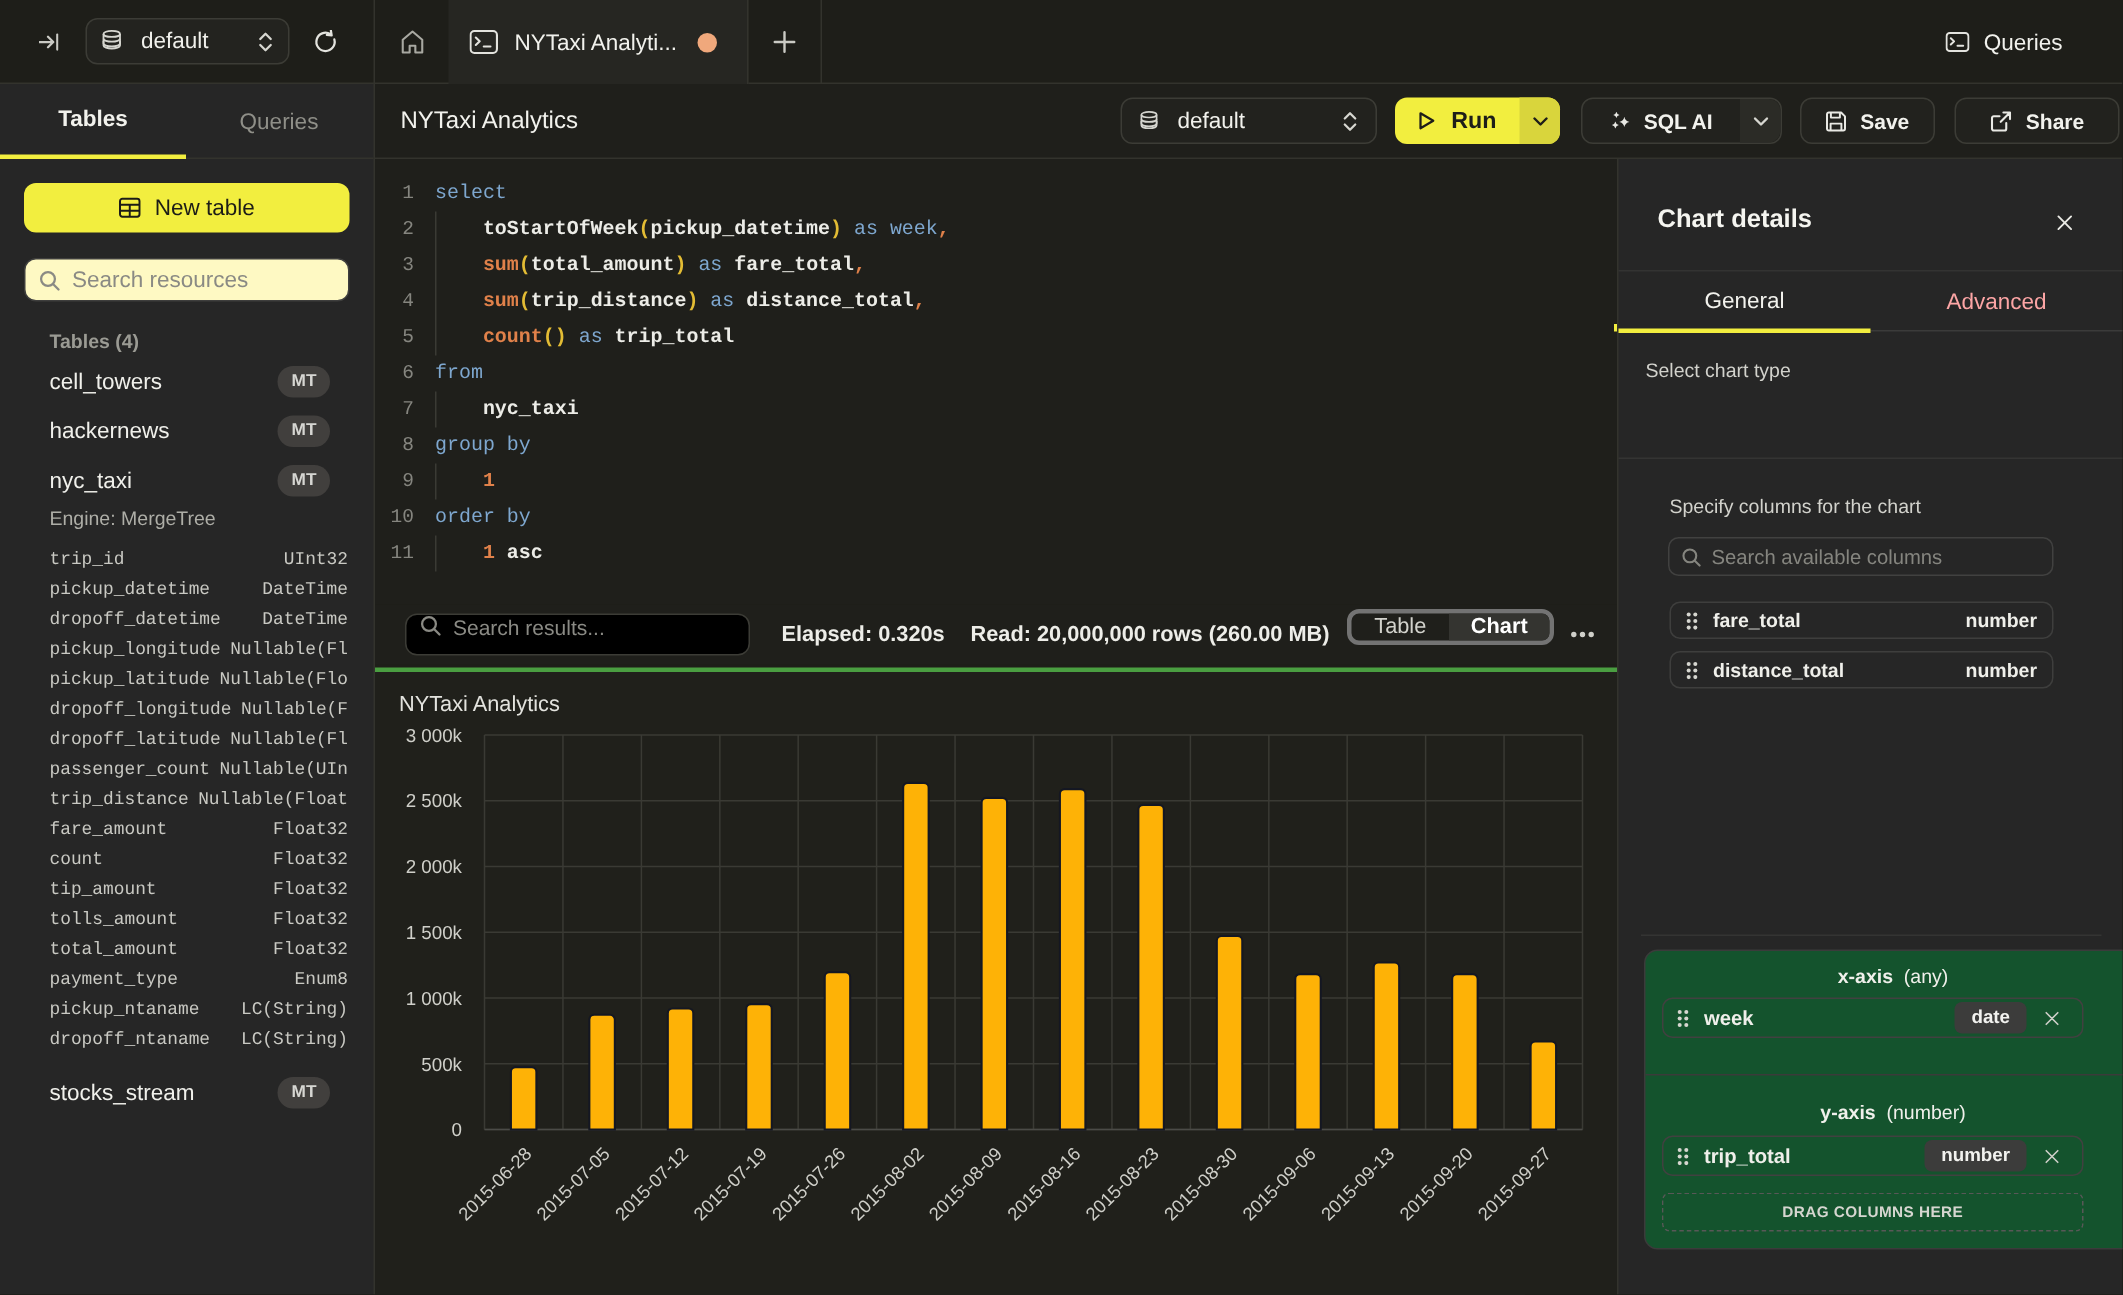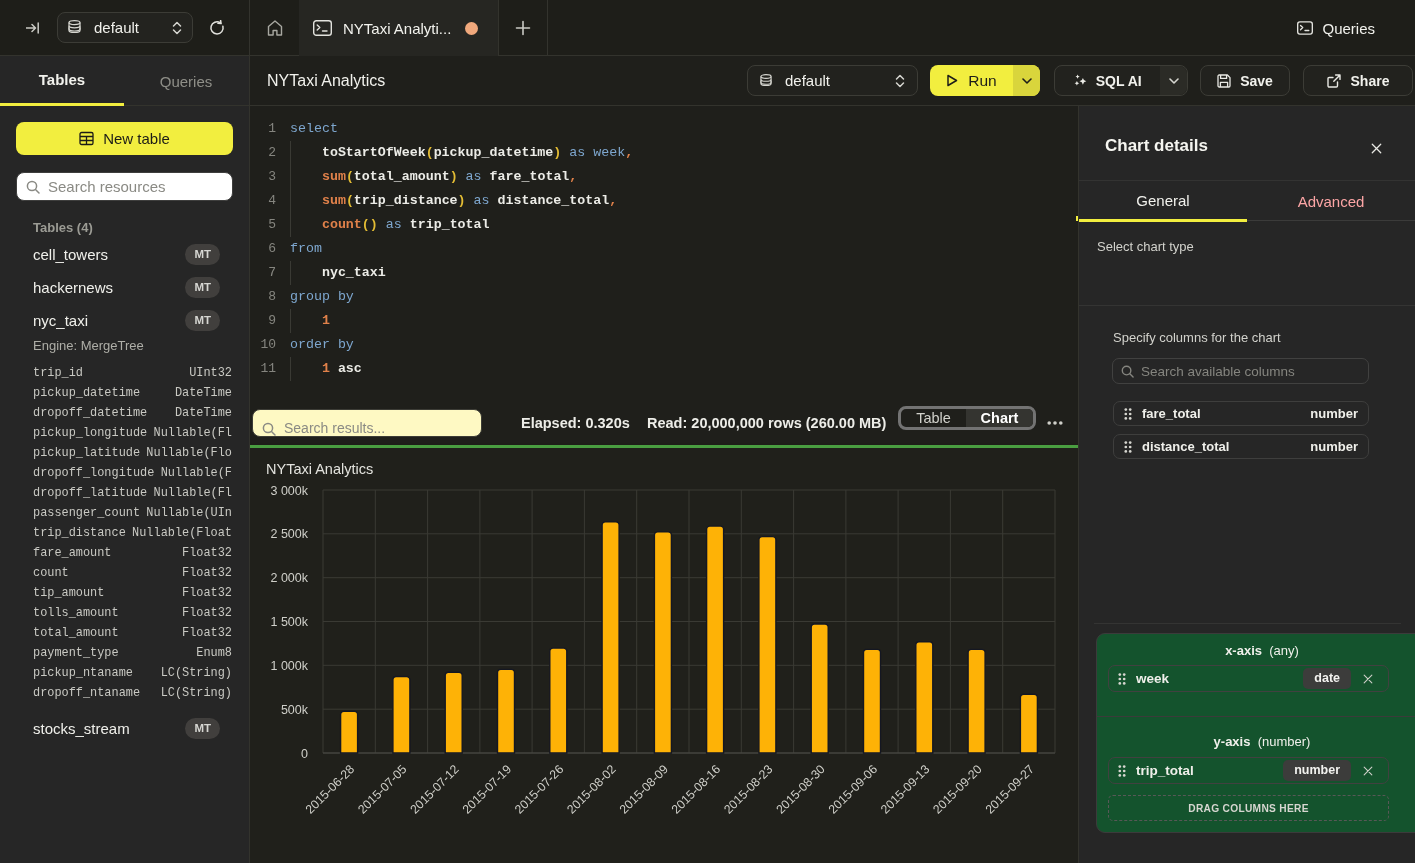--- a/index.html
+++ b/index.html
@@ -21,21 +21,21 @@
 #plusbtn{position:absolute;left:499px;top:0;width:49px;height:56px;display:flex;align-items:center;justify-content:center;border-right:1px solid #33332d}
 #queries-top{position:absolute;right:40px;top:0;height:56px;display:flex;align-items:center;gap:9px}
 #queries-top .t{font-size:15px;font-weight:400;color:#f2f2ed}
 
 #sidebar{position:absolute;left:0;top:56px;width:250px;height:807px;background:#262626;border-right:1px solid #33332d}
 #sbtabs{position:absolute;left:0;top:0;width:249px;height:50px;border-bottom:1px solid #33332d}
 #sbtabs .tab{position:absolute;top:0;height:50px;width:124px;display:flex;align-items:center;justify-content:center;font-size:15px}
 #sbtabs .tab.on{color:#f2f2ed;font-weight:700;border-bottom:3px solid #f2ee3f}
 #sbtabs .tab.off{color:#8f8f88;left:124px}
 #newtable{position:absolute;left:16px;top:66px;width:217px;height:33px;background:#f2ee3f;border-radius:8px;display:flex;align-items:center;justify-content:center;gap:9px;color:#1c1c17;font-size:15px;font-weight:400}
-#sbsearch{position:absolute;left:16px;top:116px;width:217px;height:29px;border:1px solid #3e3e3d;border-radius:8px;background:#ffffff;display:flex;align-items:center;padding:0 9px;gap:8px}
+#sbsearch{position:absolute;left:16px;top:116px;width:217px;height:29px;border:1px solid #3e3e3d;border-radius:8px;background:#fef9c3;display:flex;align-items:center;padding:0 9px;gap:8px}
 #sbsearch .ph{color:#8a8a84;font-size:15px}
 .seclabel{position:absolute;left:33px;font-size:13px;font-weight:700;color:#9b9b94}
 .trow{position:absolute;left:33px;right:29px;display:flex;align-items:center;justify-content:space-between}
 .trow .nm{font-size:15px;font-weight:400;color:#f0f0eb}
 .pill{background:#413f3d;border-radius:11px;color:#d6d6d2;font-size:11.5px;font-weight:700;padding:4.5px 9px;line-height:1}
 .engine{position:absolute;left:33px;font-size:13px;color:#aeaea7}
 .colrow{position:absolute;left:33px;right:17px;display:flex;justify-content:space-between;font-family:"Liberation Mono",monospace;font-size:11.9px;color:#c9c9c3}
 
 #mainhdr{position:absolute;left:250px;top:56px;width:1165px;height:50px;background:#1f1f1b;border-bottom:1px solid #33332d}
 #mainhdr .title{position:absolute;left:17px;top:16px;font-size:16px;color:#f2f2ed}
@@ -45,21 +45,21 @@
 .eline{position:absolute;height:24px;line-height:24px;white-space:pre}
 .lnum{position:absolute;width:26px;text-align:right;color:#85857f;height:24px;line-height:24px;font-size:13px}
 .kw{color:#7ea7cf}
 .fn{color:#e0814a;font-weight:700}
 .pn{color:#e3bc34;font-weight:700}
 .id{color:#ecece7;font-weight:700}
 .num{color:#e0814a;font-weight:700}
 .guide{position:absolute;width:1px;background:#3a3a34}
 
 #resbar{position:absolute;left:250px;top:403px;width:828px;height:40px;background:#1f1f1b;display:flex;align-items:center}
-#ressearch{position:absolute;left:2px;top:6px;width:230px;height:28px;border:1px solid #3c3c36;border-radius:8px;background:#fef9c3;display:flex;align-items:flex-end;padding:0 9px;gap:8px}
+#ressearch{position:absolute;left:20px;top:6px;width:230px;height:28px;border:1px solid #3c3c36;border-radius:8px;background:#000000;display:flex;align-items:flex-start;padding:0 9px;gap:8px}
 #ressearch .ph{color:#8a8a84;font-size:14px}
 .stat{font-size:14.5px;font-weight:700;color:#ededE8}
 #greenline{position:absolute;left:250px;top:445px;width:828px;height:3px;background:#4a9e41;z-index:5}
 
 #chart{position:absolute;left:250px;top:446px;width:828px;height:417px;background:#20201b}
 
 #panel{position:absolute;left:1078px;top:106px;width:337px;height:757px;background:#262626;border-left:1px solid #33332d}
 #panel .hd{position:absolute;left:26px;top:30px;font-size:17px;font-weight:700;color:#f5f5f0}
 #ptabs{position:absolute;left:0;top:74px;width:337px;height:41px;border-top:1px solid #333332;border-bottom:1px solid #3b3b3a}
 #ptabs .tab{position:absolute;top:0;height:41px;width:168px;display:flex;align-items:center;justify-content:center;font-size:15px}
@@ -247,21 +247,21 @@
         <path d="M1 2.6v3.2c0 1.1 2.5 2 5.5 2s5.5-.9 5.5-2V2.6"></path>
         <path d="M1 5.8V9c0 1.1 2.5 2 5.5 2s5.5-.9 5.5-2V5.8"></path>
         <path d="M1 7.2v3.2c0 1.1 2.5 2 5.5 2s5.5-.9 5.5-2V7.2"></path>
       </svg>
     <span style="margin-left:13px">default</span>
     <svg style="margin-left:auto" width="10" height="14" viewBox="0 0 10 14" fill="none" stroke="#d6d6d0" stroke-width="1.5" stroke-linecap="round" stroke-linejoin="round">
         <path d="M1.5 5L5 1.5 8.5 5M1.5 9L5 12.5 8.5 9"></path>
       </svg>
   </div>
   <div class="btn" style="left:680px;width:110px;background:#f2ee3f;border:none;padding:0">
-    <div style="width:83px;height:100%;display:flex;align-items:center;justify-content:center;gap:10px;color:#1e1e19;font-weight:400;font-size:15.5px">
+    <div style="width:83px;height:100%;display:flex;align-items:center;justify-content:center;gap:10px;color:#1e1e19;font-weight:700;font-size:15.5px">
       <svg width="12" height="13" viewBox="0 0 12 13" fill="none" stroke="#1e1e19" stroke-width="1.5" stroke-linejoin="round">
           <path d="M2 1.5l8.5 5L2 11.5z"></path>
         </svg>
       <span>Run</span>
     </div>
     <div style="width:27px;height:100%;background:#d9d53c;border-radius:0 8px 8px 0;display:flex;align-items:center;justify-content:center">
       <svg width="10" height="6" viewBox="0 0 10 6" fill="none" stroke="#1e1e19" stroke-width="1.6" stroke-linecap="round" stroke-linejoin="round">
           <path d="M1 1l4 4 4-4"></path>
         </svg>
     </div>

